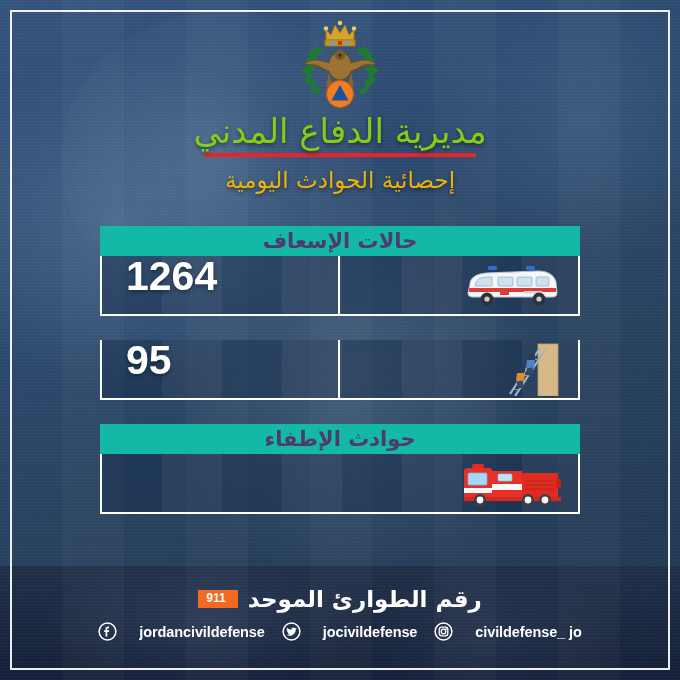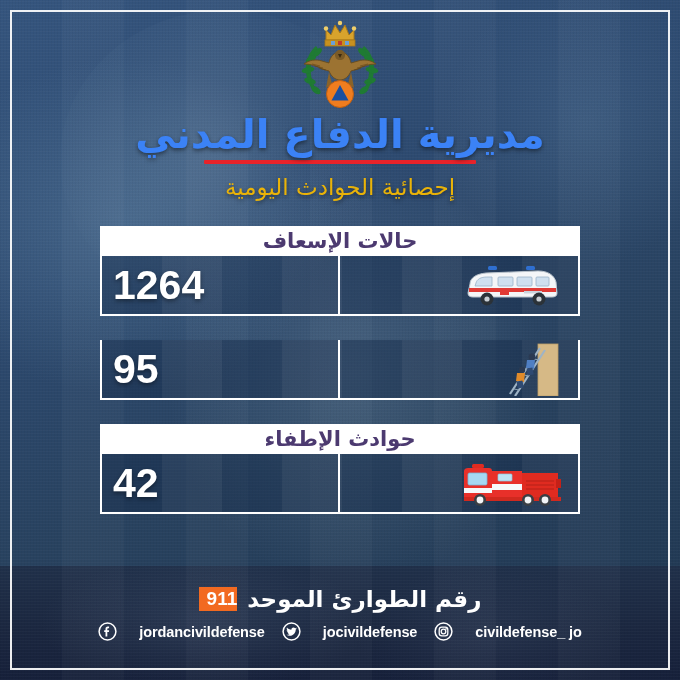--- a/index.html
+++ b/index.html
@@ -99,23 +99,23 @@
   .emblem { width: 116px; height: 98px; display: block; }
 
   
   .title-block {
     position: absolute;
     left: 0; right: 0;
     top: 112px;
     text-align: center;
   }
   .main-title {
-    font-size: 40px;
-    font-weight: bold;
-    color: #3b82f6;
+    font-size: 34px;
+    font-weight: normal;
+    color: #84cc16;
     letter-spacing: 0px;
     line-height: 1.12;
     direction: rtl;
     text-shadow: 0 2px 4px rgba(0,0,0,.45);
   }
   .title-rule {
     width: 272px;
     height: 4px;
     background: #e8232a;
     margin: 3px auto 0 auto;
@@ -133,21 +133,21 @@
   .cards {
     position: absolute;
     left: 100px;
     top: 226px;
     width: 480px;
   }
   .card { margin-bottom: 24px; }
   .card:last-child { margin-bottom: 4px; }
 
   .card-header {
-    background: #ffffff;
+    background: #14b8a6;
     height: 30px;
     display: flex;
     align-items: center;
     justify-content: center;
     direction: rtl;
   }
   .card-header-text {
     color: #4c3a70;
     font-size: 21px;
     font-weight: bold;
@@ -171,22 +171,22 @@
     background: repeating-linear-gradient(
       90deg,
       rgba(255,255,255,0) 0 60px,
       rgba(255,255,255,.05) 60px 120px);
     pointer-events: none;
   }
   .card-value-cell {
     position: relative;
     width: 238px;
     display: flex;
-    align-items: center;
-    padding-left: 11px;
+    align-items: flex-start;
+    padding-left: 24px;
     box-sizing: border-box;
     border-right: 2px solid #ffffff;
     z-index: 2;
   }
   .card-value {
     color: #ffffff;
     font-size: 41px;
     font-weight: bold;
     line-height: 1;
     text-shadow: 0 2px 4px rgba(0,0,0,.4);
@@ -219,23 +219,23 @@
   }
   .emergency-label {
     color: #ffffff;
     font-size: 23px;
     font-weight: bold;
     direction: rtl;
   }
   .emergency-badge {
     background: #f26a21;
     color: #ffffff;
-    font-size: 19px;
+    font-size: 12px;
     font-weight: bold;
-    padding: 2px 0 3px 8px;
+    padding: 2px 12px 3px 8px;
     line-height: 1.05;
     font-family: "Liberation Sans", sans-serif;
   }
 
   .social-row {
     margin-top: 10px;
     display: flex;
     align-items: center;
     justify-content: center;
     gap: 8px;
@@ -396,23 +396,20 @@
           </div>
         </div>
       </div>
 
       <div class="card">
         <div class="card-header">
           <span class="card-header-text">حوادث الإطفاء</span>
         </div>
         <div class="card-body">
           <div class="card-body-bands"></div>
-          <div class="card-value-cell">
-            <span class="card-value">42</span>
-          </div>
           <div class="card-icon-cell">
             <svg class="card-icon" width="108" height="48" viewBox="0 0 108 48">
 
               <rect x="16" y="5" width="12" height="4" rx="1.5" fill="#e02b20"></rect>
 
               <path d="M8 12 C8 10 10 9 12 9 L33 9 C35 9 36 10 36 12 L36 38 L8 38 Z" fill="#e8302a"></path>
               <rect x="12" y="14" width="19" height="12" rx="1.5" fill="#a6d8f2" stroke="#79b6d8" stroke-width="0.8"></rect>
               <rect x="8" y="29" width="28" height="5" fill="#f7f9fa"></rect>
 
               <rect x="36" y="12" width="30" height="26" fill="#e8302a"></rect>

